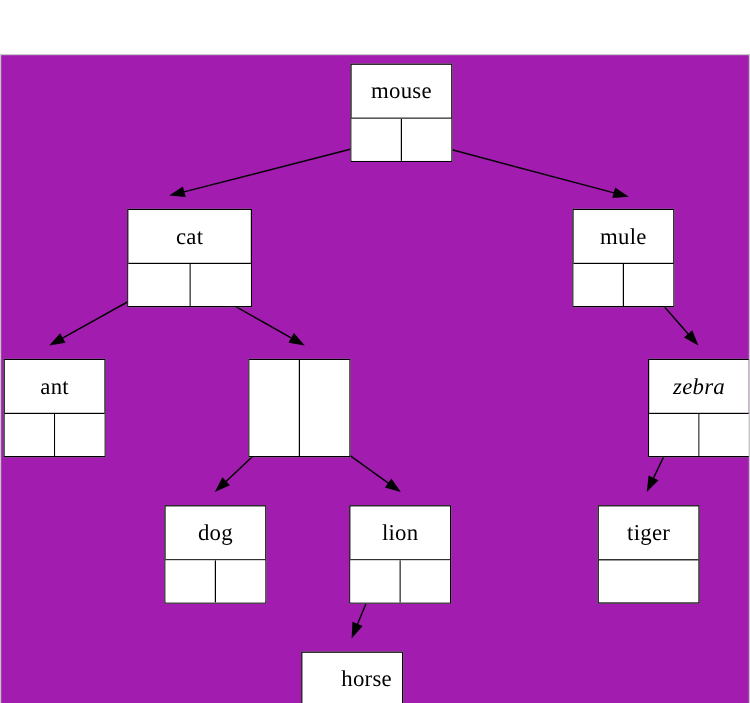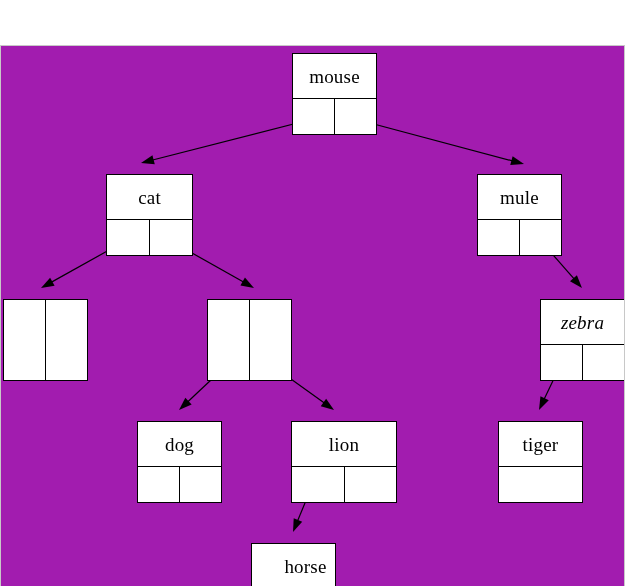--- a/index.html
+++ b/index.html
@@ -106,35 +106,36 @@
     </svg>
 
   <div id="node-layer">
       <div class="node" style="left: 291px; top: 7px; width: 85px; height: 82px;">
         <div class="node-label" style="flex-basis: 44px; height: 44px;">mouse</div>
         <div class="node-cells">
           <div class="cell left"></div>
           <div class="cell right"></div>
         </div>
       </div>
-      <div class="node" style="left: 105px; top: 128px; width: 87px; height: 82px;">
+      <div class="node" style="left: 105px; top: 128px; width: 104px; height: 82px;">
         <div class="node-label" style="flex-basis: 44px; height: 44px;">cat</div>
         <div class="node-cells">
           <div class="cell left"></div>
           <div class="cell right"></div>
         </div>
       </div>
       <div class="node" style="left: 476px; top: 128px; width: 85px; height: 82px;">
         <div class="node-label" style="flex-basis: 44px; height: 44px;">mule</div>
         <div class="node-cells">
           <div class="cell left"></div>
           <div class="cell right"></div>
         </div>
       </div>
       <div class="node" style="left: 2px; top: 253px; width: 85px; height: 82px;">
+        <div class="node-label" style="flex-basis: 44px; height: 44px;">ant</div>
         <div class="node-cells">
           <div class="cell left"></div>
           <div class="cell right"></div>
         </div>
       </div>
       <div class="node" style="left: 206px; top: 253px; width: 85px; height: 82px;">
         <div class="node-cells">
           <div class="cell left"></div>
           <div class="cell right"></div>
         </div>
@@ -146,21 +147,21 @@
           <div class="cell right"></div>
         </div>
       </div>
       <div class="node" style="left: 136px; top: 375px; width: 85px; height: 82px;">
         <div class="node-label" style="flex-basis: 44px; height: 44px;">dog</div>
         <div class="node-cells">
           <div class="cell left"></div>
           <div class="cell right"></div>
         </div>
       </div>
-      <div class="node" style="left: 290px; top: 375px; width: 106px; height: 82px;">
+      <div class="node" style="left: 290px; top: 375px; width: 85px; height: 82px;">
         <div class="node-label" style="flex-basis: 44px; height: 44px;">lion</div>
         <div class="node-cells">
           <div class="cell left"></div>
           <div class="cell right"></div>
         </div>
       </div>
       <div class="node" style="left: 497px; top: 375px; width: 85px; height: 82px; gap: 40px;">
         <div class="node-label" style="flex-basis: 44px; height: 44px;">tiger</div>
         <div class="node-cells">
           <div class="cell left"></div>

